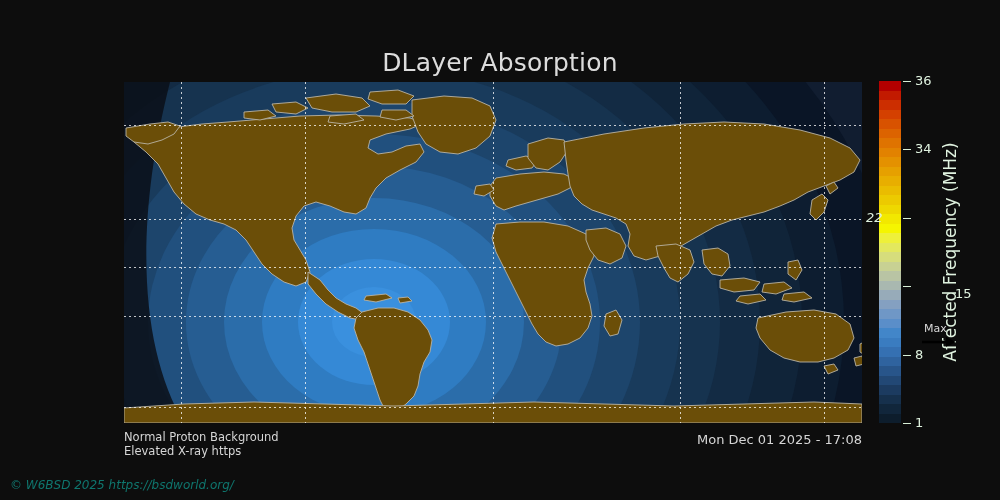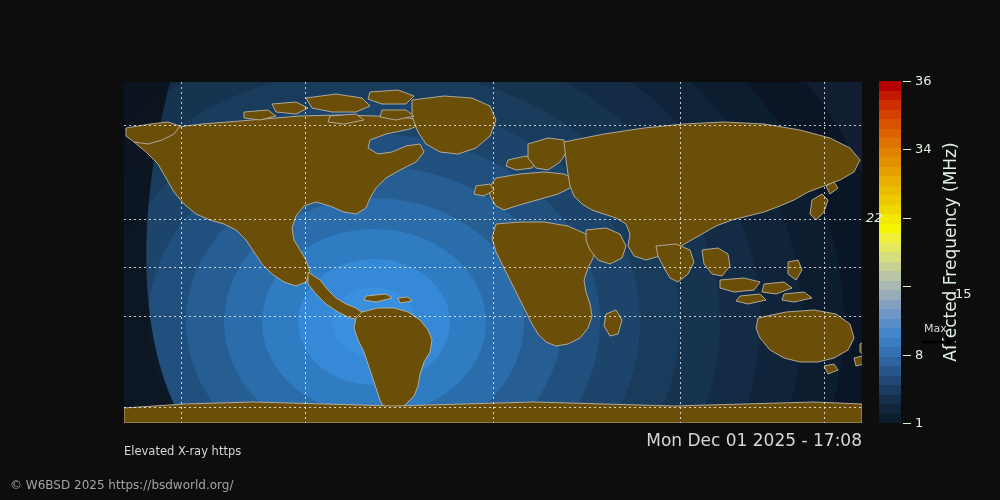--- a/index.html
+++ b/index.html
@@ -119,39 +119,41 @@
     font-size: 11.5px;
     line-height: 14px;
     white-space: nowrap;
   }
   #status-1 { top: 430px; }
   #status-2 { top: 444px; }
   #timestamp {
     position: absolute;
     right: 138px; top: 433px;
     color: #d6d6d6;
-    font-size: 17px;
+    font-size: 13px;
     line-height: 14px;
     white-space: nowrap;
     text-align: right;
   }
   #copyright {
     position: absolute;
     left: 10px; top: 478px;
-    color: #a3a3a3;
+    color: #0f766e;
     font-size: 12px;
+    font-style: italic;
     line-height: 14px;
     white-space: nowrap;
   }
 </style>
 </head>
 <body>
 
 <div id="root">
 
+  <div id="title">DLayer Absorption</div>
 
   <div id="map-panel">
 
     <svg id="map-svg" width="738" height="341" viewBox="0 0 738 341">
       <defs>
 
         <radialGradient id="absorbGrad" cx="0.5" cy="0.5" r="0.5">
           <stop offset="0.00" stop-color="#3a8ede"></stop>
           <stop offset="0.30" stop-color="#3a8ede"></stop>
           <stop offset="0.38" stop-color="#2f82d0"></stop>
@@ -336,20 +338,21 @@
   <div id="cbar-axis-rot">Affected Frequency (MHz)</div>
 
   <div id="max-marker" style="top: 322.829px;">
     <div id="max-label">Max</div>
     <svg id="max-arrow" width="34" height="12" viewBox="0 0 34 12">
       <line x1="0" y1="6" x2="24" y2="6" stroke="#000000" stroke-width="2.6"></line>
       <polygon points="24,1 34,6 24,11" fill="#000000"></polygon>
     </svg>
   </div>
 
+  <div id="status-1" class="status-line">Normal Proton Background</div>
   <div id="status-2" class="status-line">Elevated X-ray https</div>
   <div id="timestamp">Mon Dec 01 2025 - 17:08</div>
   <div id="copyright">© W6BSD 2025 https://bsdworld.org/</div>
 
 <div class="cb-tick" style="top: 423px; position: absolute; left: 903px;"></div>
     <div class="cb-lab" style="position: absolute; left: 915px; top: 416px;">1</div>
     <div class="cb-tick" style="top: 354.6px; position: absolute; left: 903px;"></div>
     <div class="cb-lab" style="position: absolute; left: 915px; top: 347.6px;">8</div>
     <div class="cb-tick" style="top: 286.2px; position: absolute; left: 903px;"></div>
     <div class="cb-lab" style="position: absolute; left: 955px; top: 279.2px; margin-top: 8px;">15</div>

